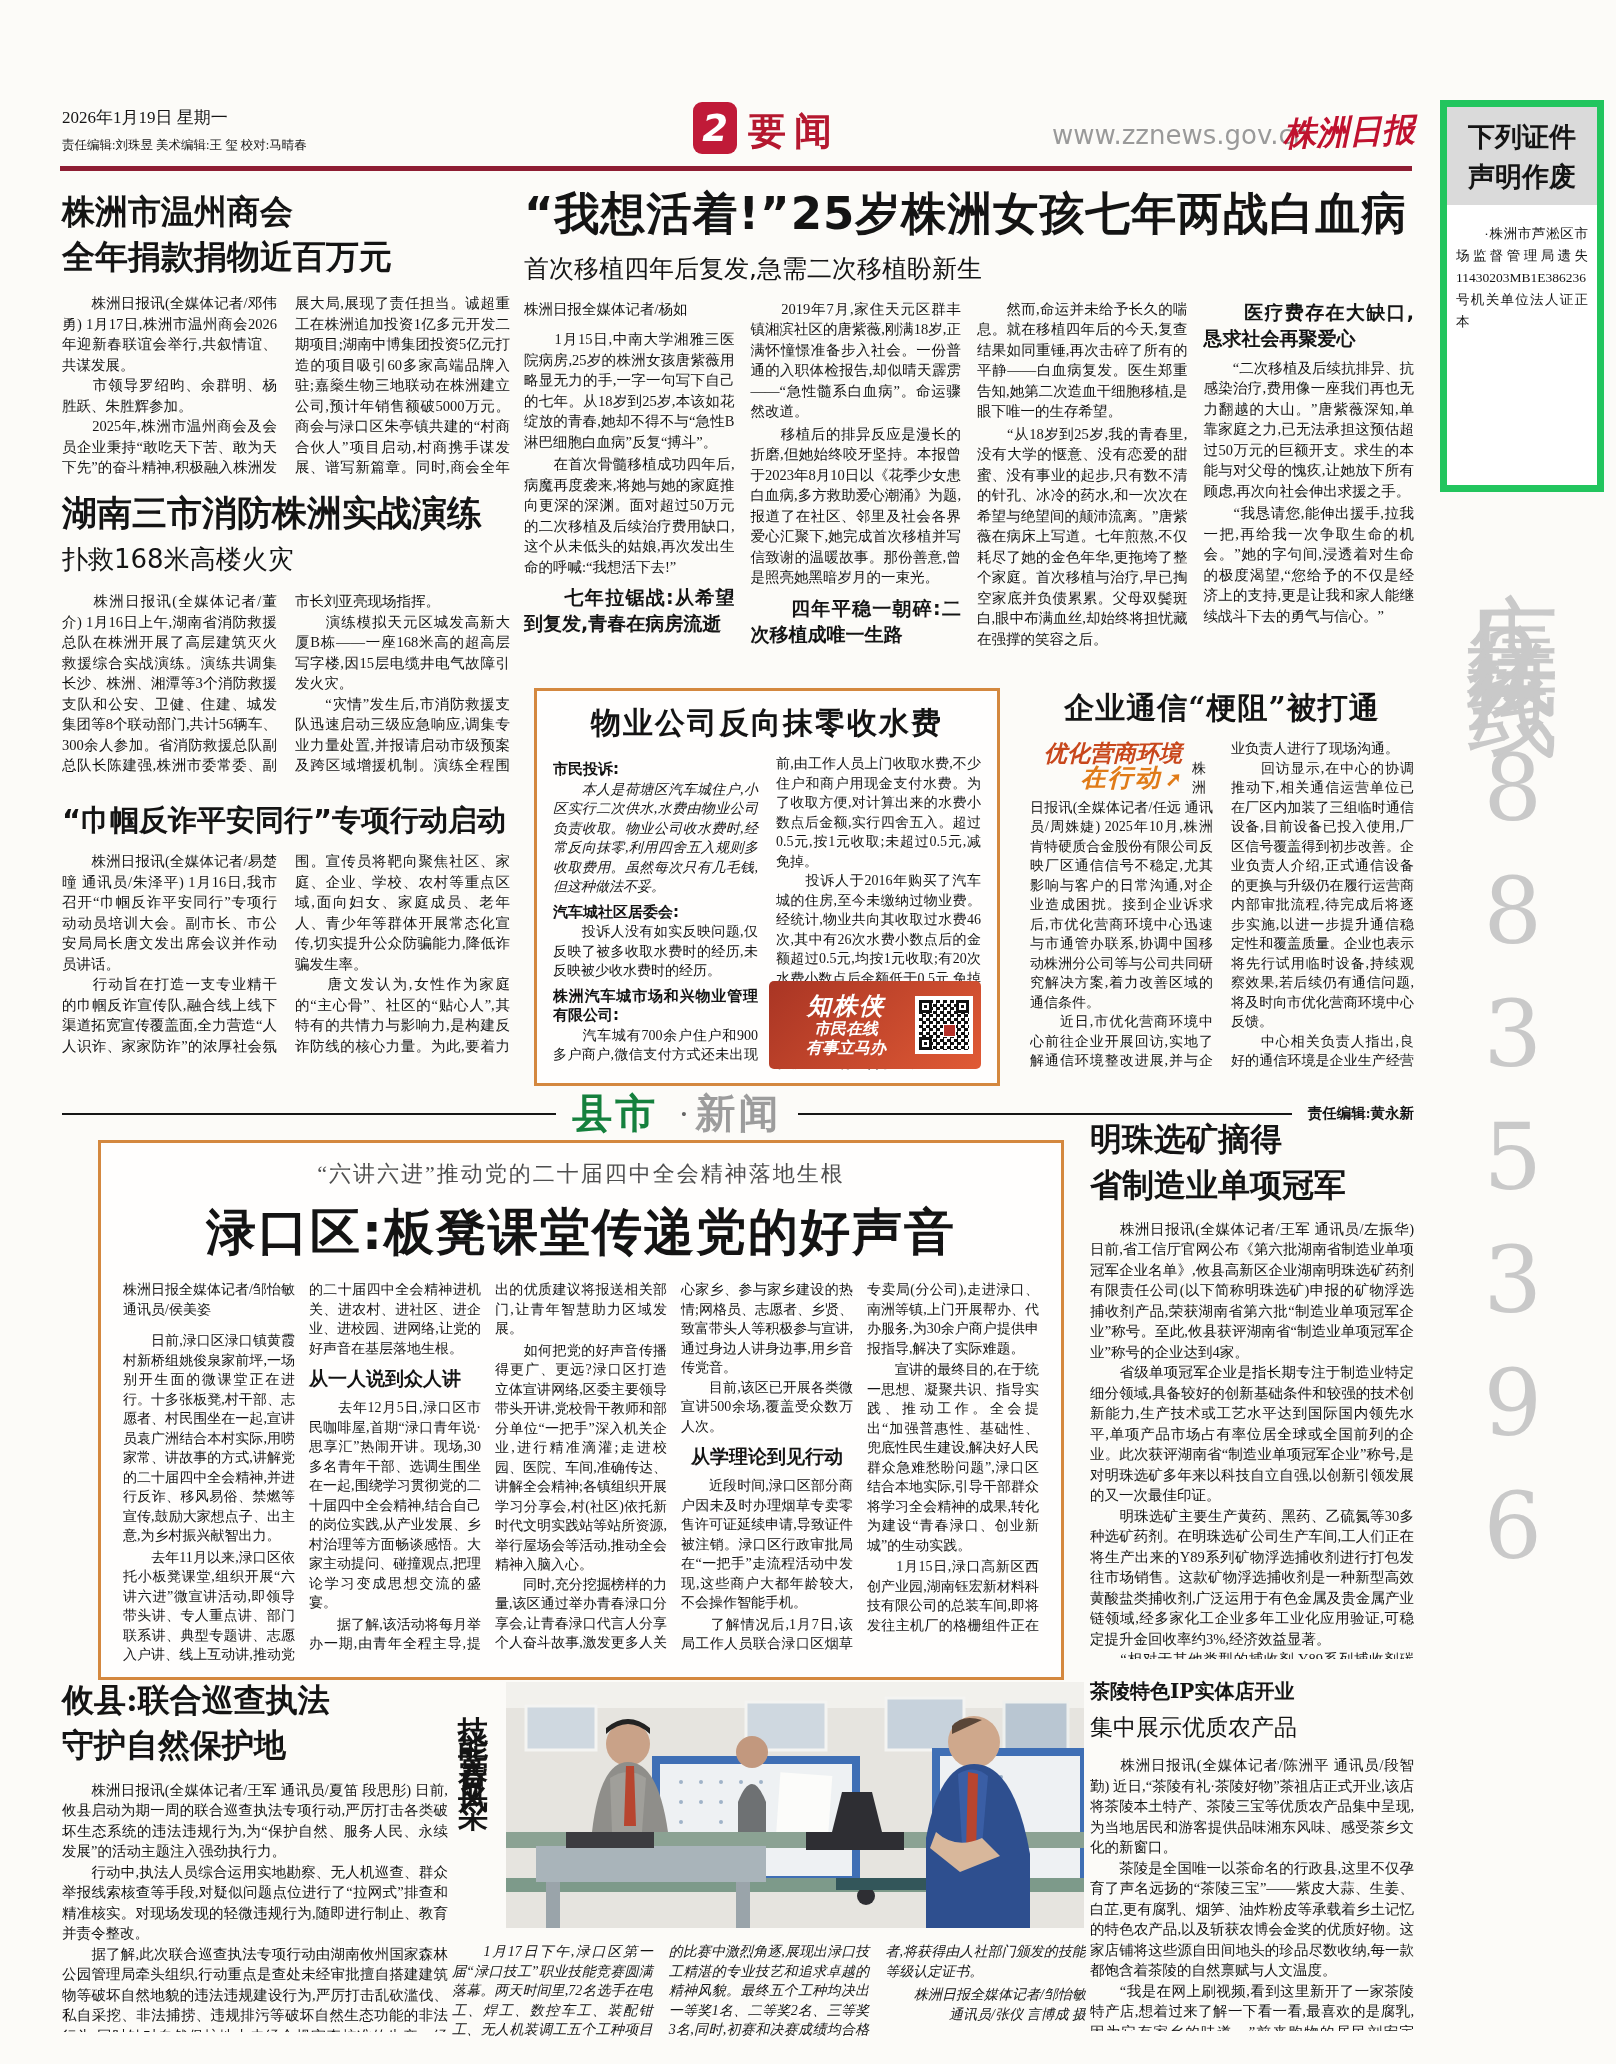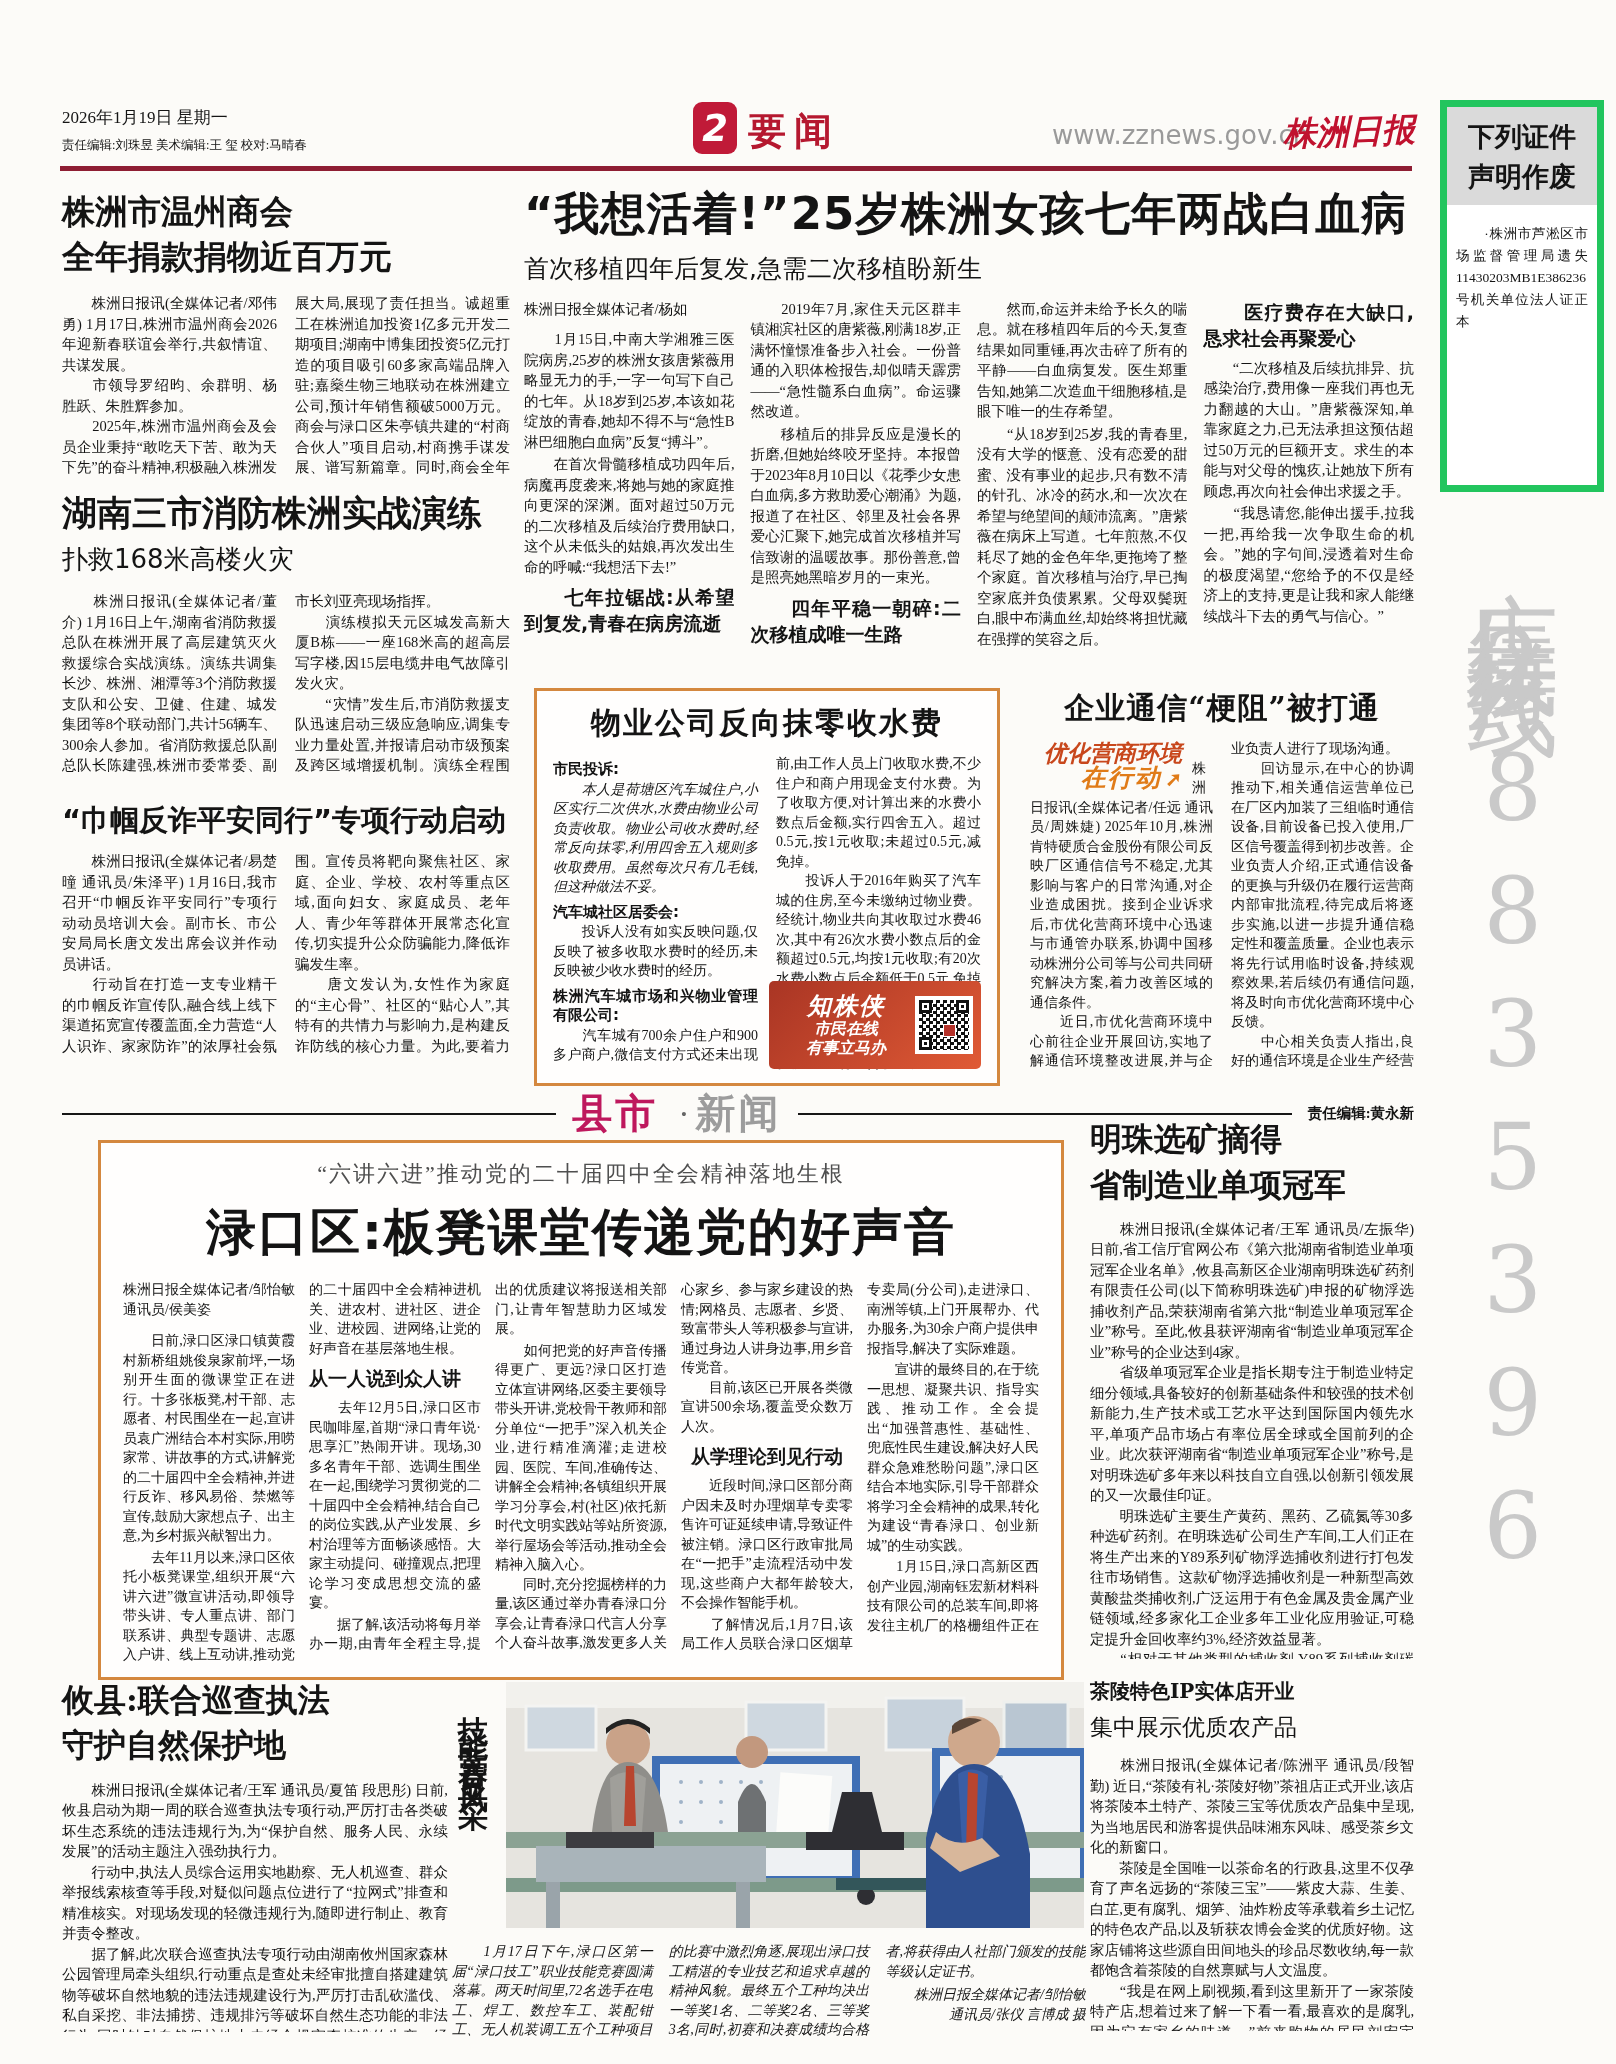--- a/index.html
+++ b/index.html
@@ -54,21 +54,21 @@
   
   .benv{float:left;width:152px;margin:2px 10px 4px 0;text-align:right;line-height:1.05;}
   .benv-1{font-size:23px;font-weight:bold;font-style:italic;color:#c8471c;
           font-family:"DejaVu Sans","Liberation Sans",sans-serif;}
   .benv-2{font-size:25px;font-weight:bold;font-style:italic;color:#e07b18;
           font-family:"DejaVu Sans","Liberation Sans",sans-serif;letter-spacing:2px;}
   .benv-arrow{color:#e07b18;font-size:20px;font-weight:bold;}
   
   .divider{display:flex;align-items:center;}
   .divline{height:2px;background:#161616;flex:1;}
-  .div-left{font-size:40px;font-weight:bold;color:#be185d;letter-spacing:3px;margin:0 20px 0 16px;}
+  .div-left{font-size:40px;font-weight:bold;color:#15803d;letter-spacing:3px;margin:0 20px 0 16px;}
   .div-dot{font-size:34px;color:#666;}
   .div-right{font-size:40px;color:#9c9c9c;letter-spacing:3px;margin:0 16px 0 6px;}
   .div-editor{font-size:14.5px;font-weight:bold;margin-left:16px;white-space:nowrap;}
   
   .vtitle{writing-mode:vertical-rl;text-orientation:upright;font-size:30px;font-weight:bold;
           letter-spacing:14px;font-family:"DejaVu Serif","Liberation Serif",serif;}
   .caption{font-size:14px;line-height:19.5px;font-style:italic;text-align:justify;white-space:pre-line;}
   .credit{font-size:14px;line-height:20px;font-style:italic;text-align:right;white-space:pre-line;margin-top:4px;}
   .kicker{text-align:center;font-size:22px;color:#4f4f4f;letter-spacing:2px;}
   .lead{font-weight:bold;font-size:15px;margin-top:6px;font-family:"DejaVu Sans","Liberation Sans",sans-serif;}

